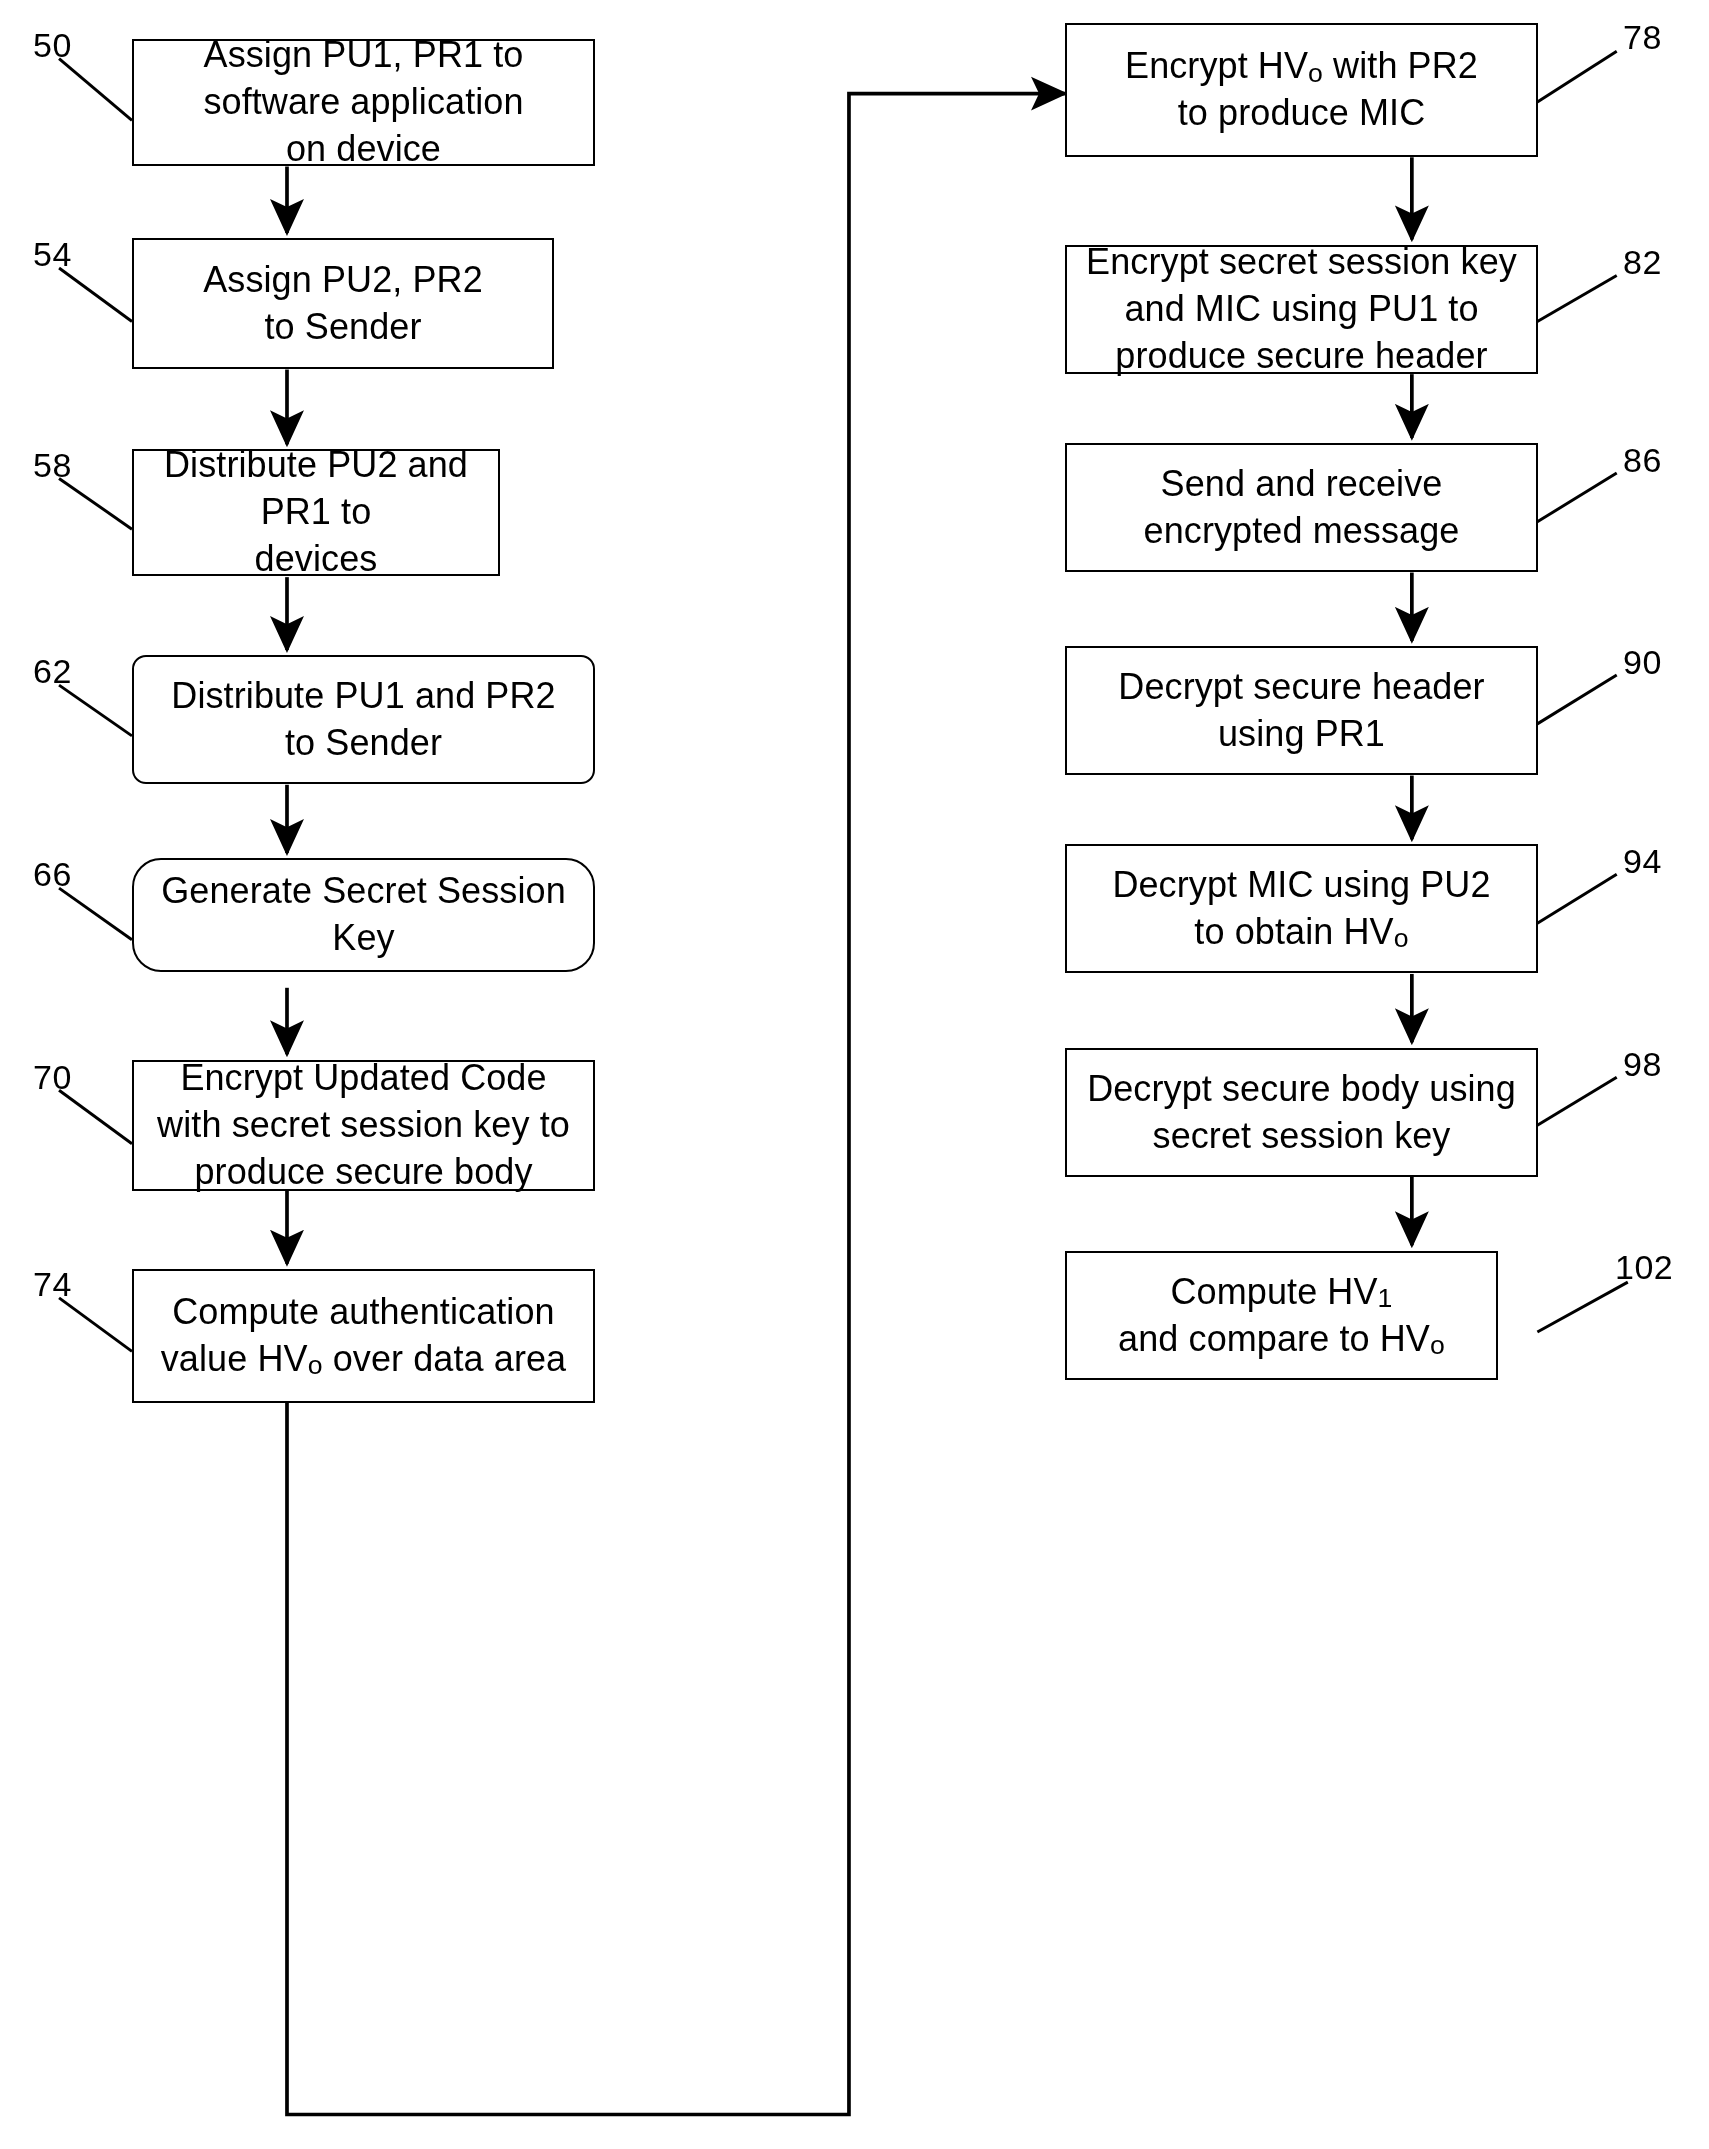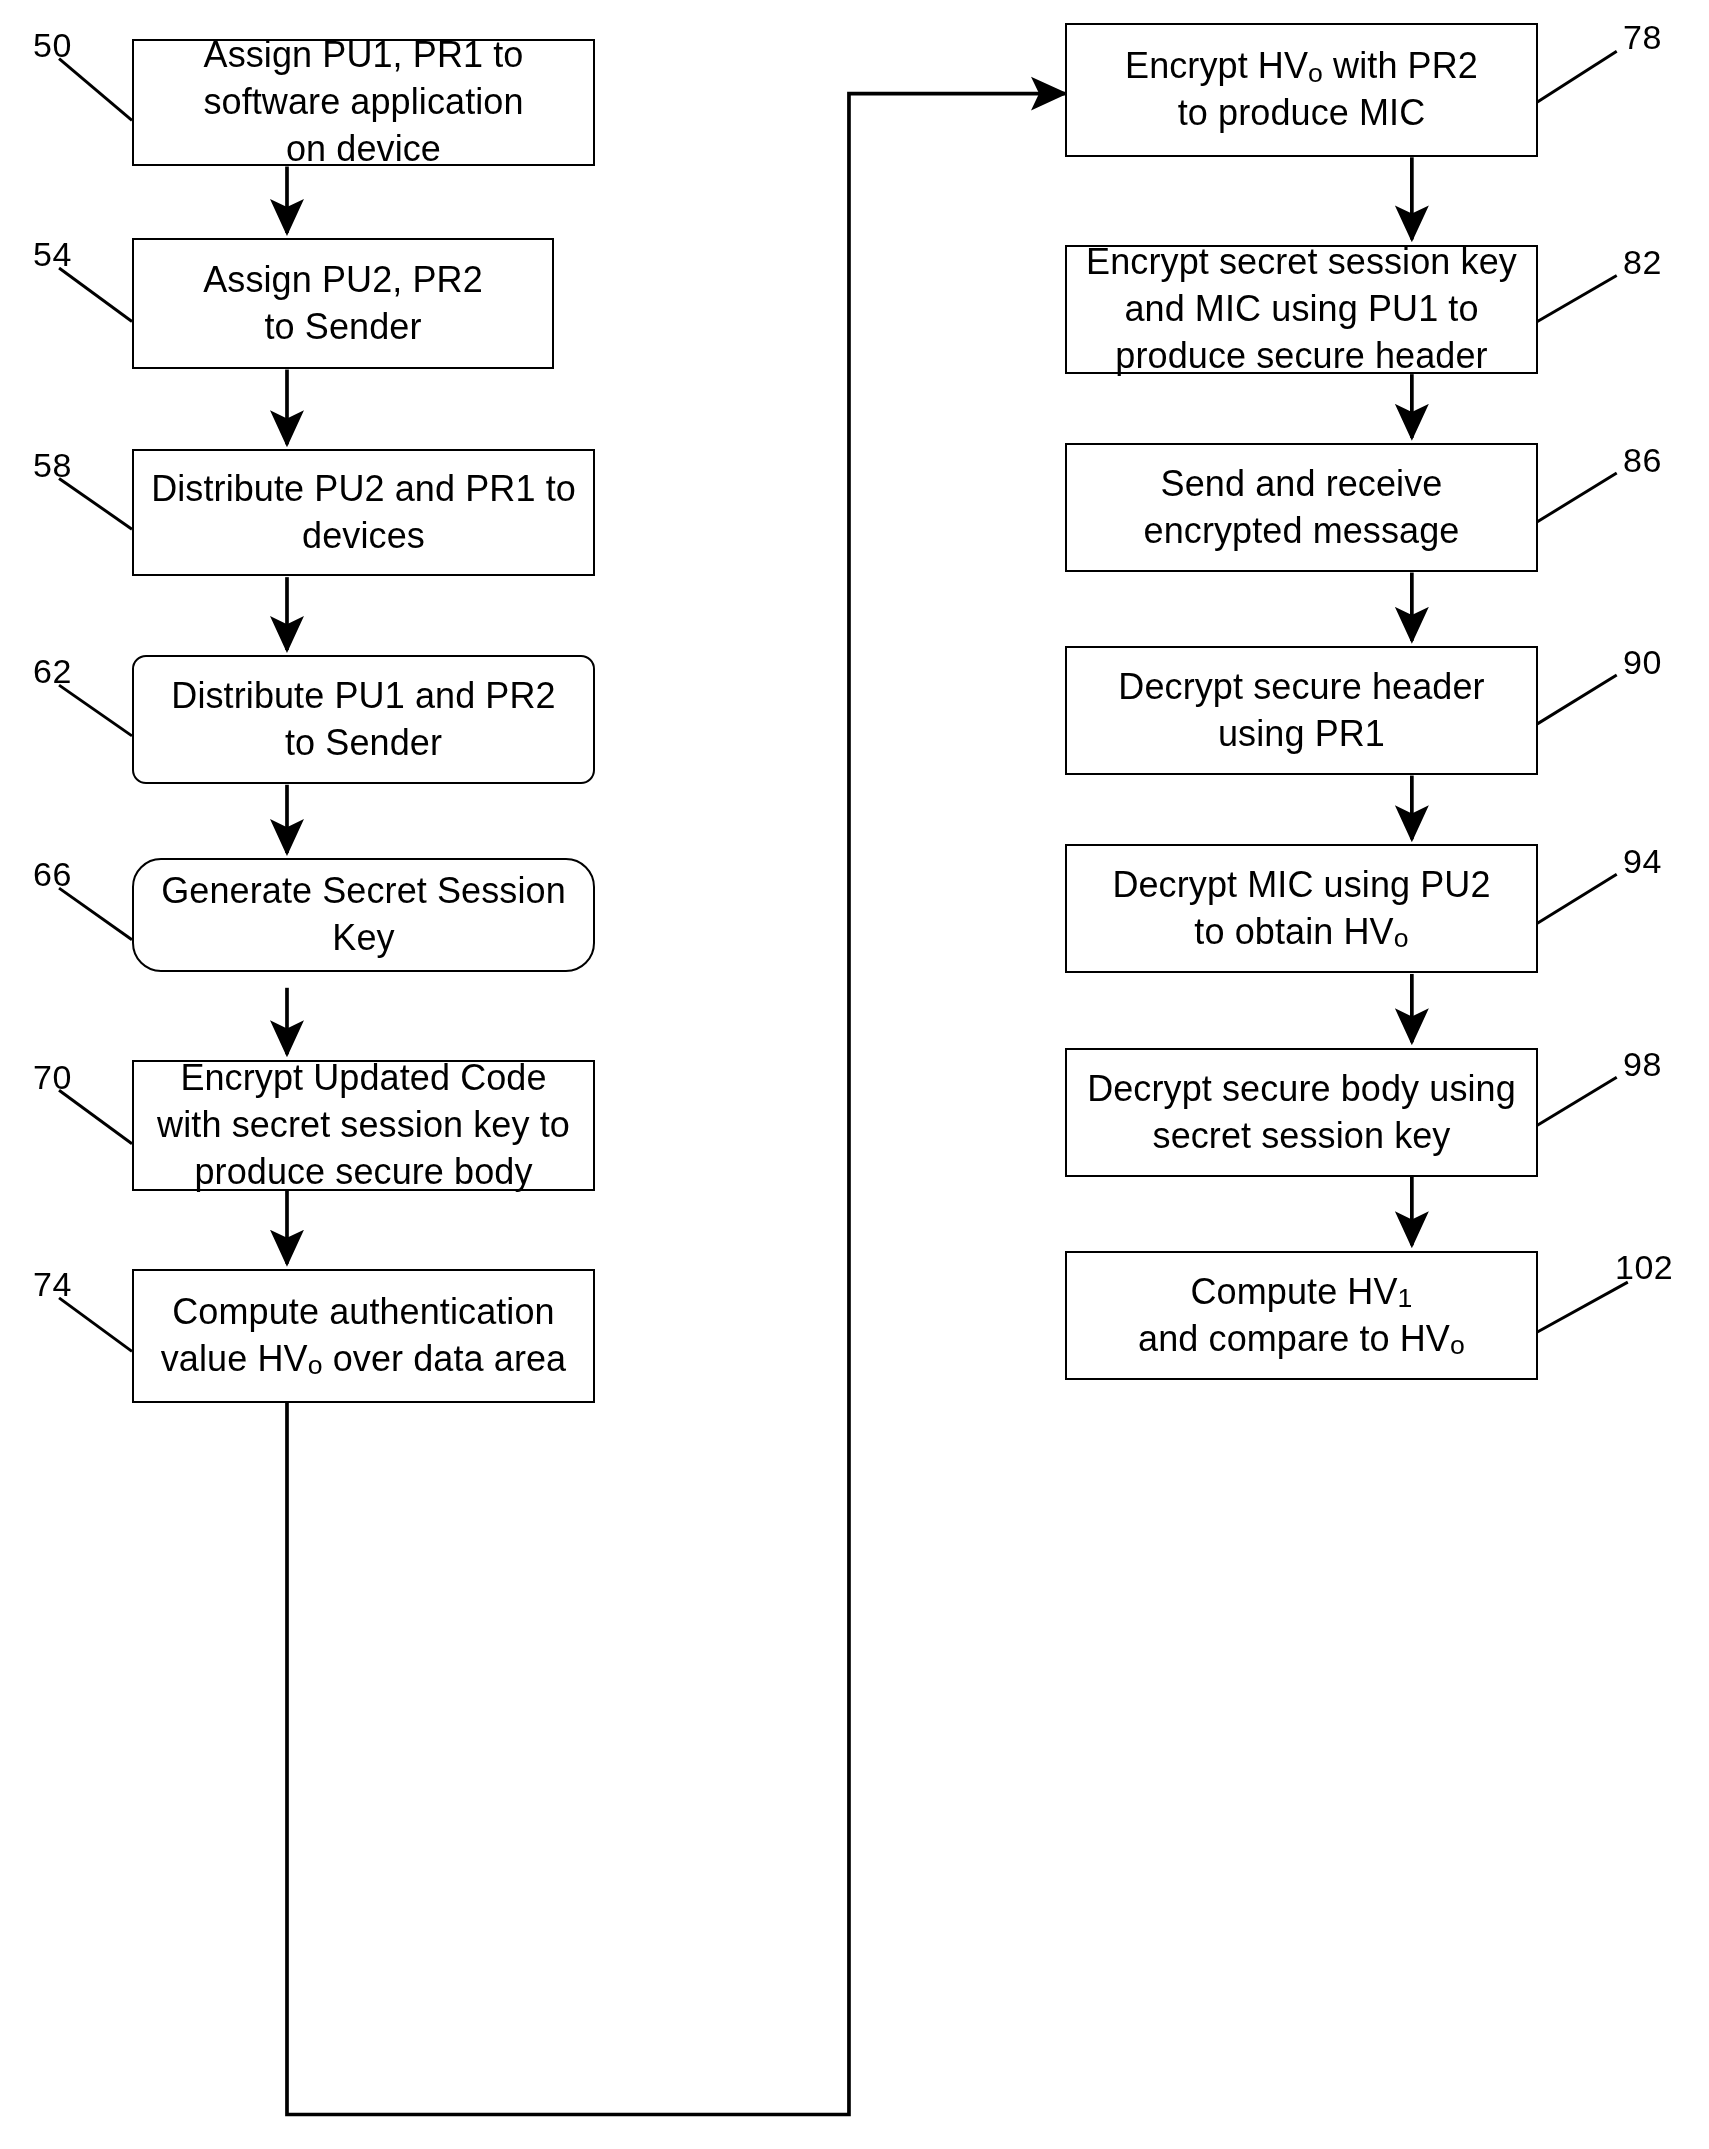--- a/index.html
+++ b/index.html
@@ -114,21 +114,21 @@
 on device</span>
   </div>
   <div class="ref-num" style="left:33px; top:28px;">50</div>
 
   <div class="box" style="left:132px; top:238px; width:422px; height:131px;">
     <span class="box-label">Assign PU2, PR2
 to Sender</span>
   </div>
   <div class="ref-num" style="left:33px; top:237px;">54</div>
 
-  <div class="box" style="left:132px; top:449px; width:463px; height:127px;">
+  <div class="box" style="left:132px; top:449px; width:368px; height:127px;">
     <span class="box-label">Distribute PU2 and PR1 to
 devices</span>
   </div>
   <div class="ref-num" style="left:33px; top:448px;">58</div>
 
   <div class="box" style="left:132px; top:655px; width:463px; height:129px;border-radius:14px;">
     <span class="box-label">Distribute PU1 and PR2
 to Sender</span>
   </div>
   <div class="ref-num" style="left:33px; top:654px;">62</div>
@@ -179,19 +179,19 @@
     <span class="box-label">Decrypt MIC using PU2<br>to obtain HV<span class="sub">o</span></span>
   </div>
   <div class="ref-num" style="left:1623px; top:844px;">94</div>
 
   <div class="box" style="left:1065px; top:1048px; width:473px; height:129px;">
     <span class="box-label">Decrypt secure body using
 secret session key</span>
   </div>
   <div class="ref-num" style="left:1623px; top:1047px;">98</div>
 
-  <div class="box" style="left:1065px; top:1251px; width:473px; height:129px;">
+  <div class="box" style="left:1065px; top:1251px; width:433px; height:129px;">
     <span class="box-label">Compute HV<span class="sub">1</span><br>and compare to HV<span class="sub">o</span></span>
   </div>
   <div class="ref-num" style="left:1615px; top:1250px;">102</div>
 
 </div>
 
 
 </body></html>

